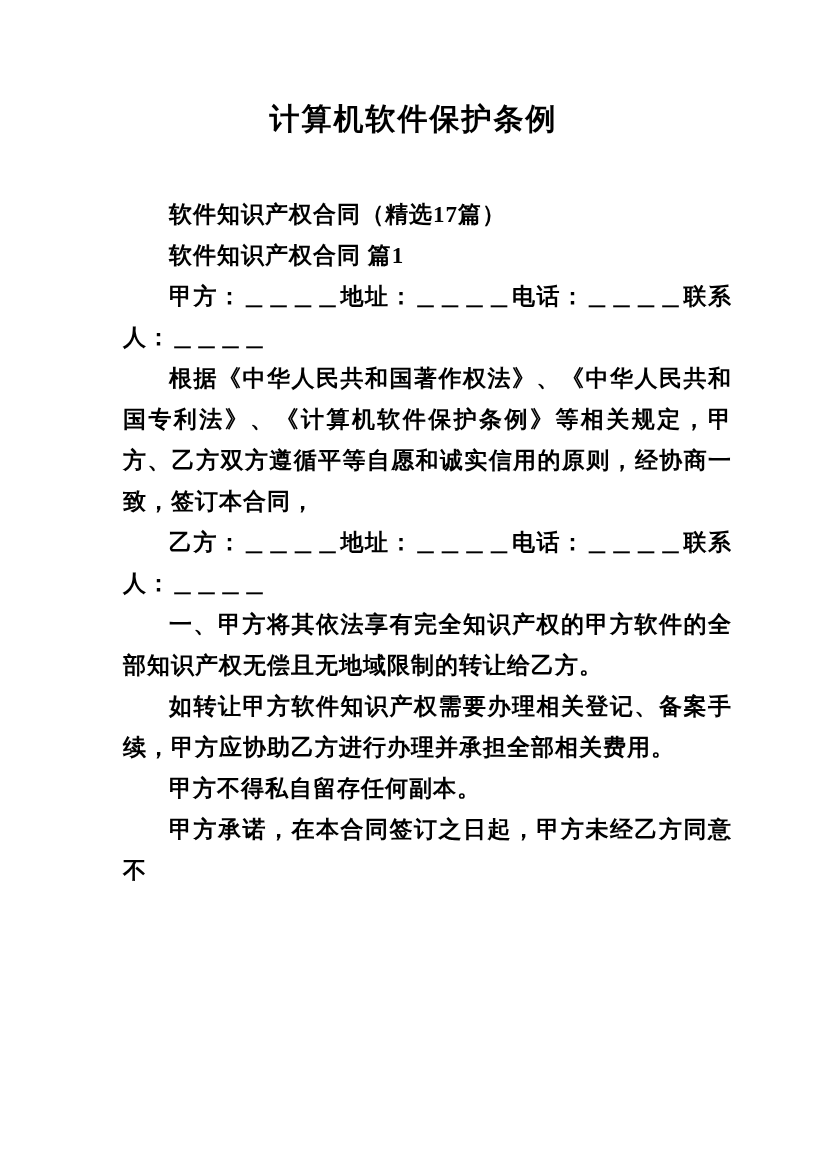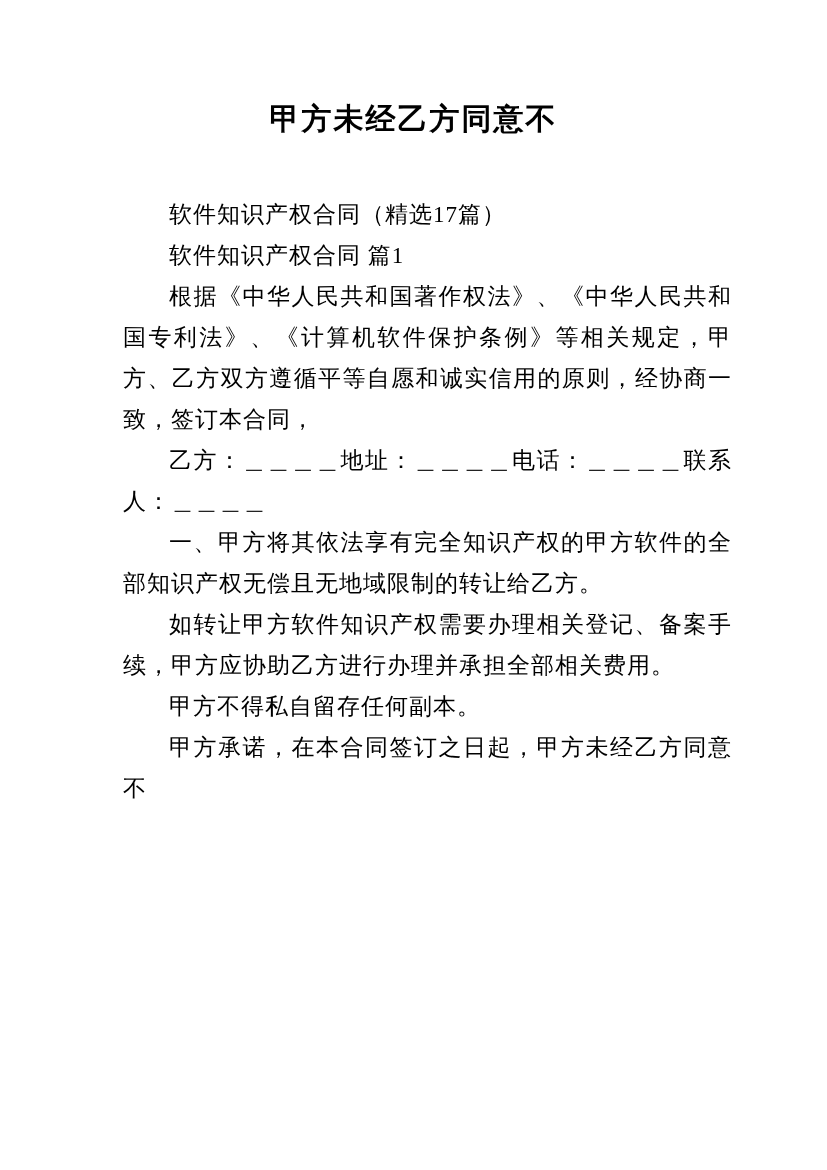--- a/index.html
+++ b/index.html
@@ -29,43 +29,45 @@
     letter-spacing: 2px;
     line-height: 46px;
     color: #000000;
   }
   .doc-body {
     margin: 52px 95px 0 123px;
     font-size: 23px;
     line-height: 41px;
     letter-spacing: 1px;
     color: #000000;
+    font-weight: bold;
   }
   .doc-body p {
     margin: 0;
     padding: 0;
     text-indent: 2em;
     text-align: justify;
     text-justify: inter-character;
     word-break: normal;
   }
 </style>
 </head>
 <body>
 
 <div class="page">
 
-  <h1 class="doc-title">甲方未经乙方同意不</h1>
+  <h1 class="doc-title">计算机软件保护条例</h1>
 
   <div class="doc-body">
 
     <p>软件知识产权合同（精选17篇）</p>
 
     <p>软件知识产权合同 篇1</p>
 
+    <p>甲方：＿＿＿＿地址：＿＿＿＿电话：＿＿＿＿联系人：＿＿＿＿</p>
 
     <p>根据《中华人民共和国著作权法》、《中华人民共和国专利法》、《计算机软件保护条例》等相关规定，甲方、乙方双方遵循平等自愿和诚实信用的原则，经协商一致，签订本合同，</p>
 
     <p>乙方：＿＿＿＿地址：＿＿＿＿电话：＿＿＿＿联系人：＿＿＿＿</p>
 
     <p>一、甲方将其依法享有完全知识产权的甲方软件的全部知识产权无偿且无地域限制的转让给乙方。</p>
 
 
     <p>如转让甲方软件知识产权需要办理相关登记、备案手续，甲方应协助乙方进行办理并承担全部相关费用。</p>
 

